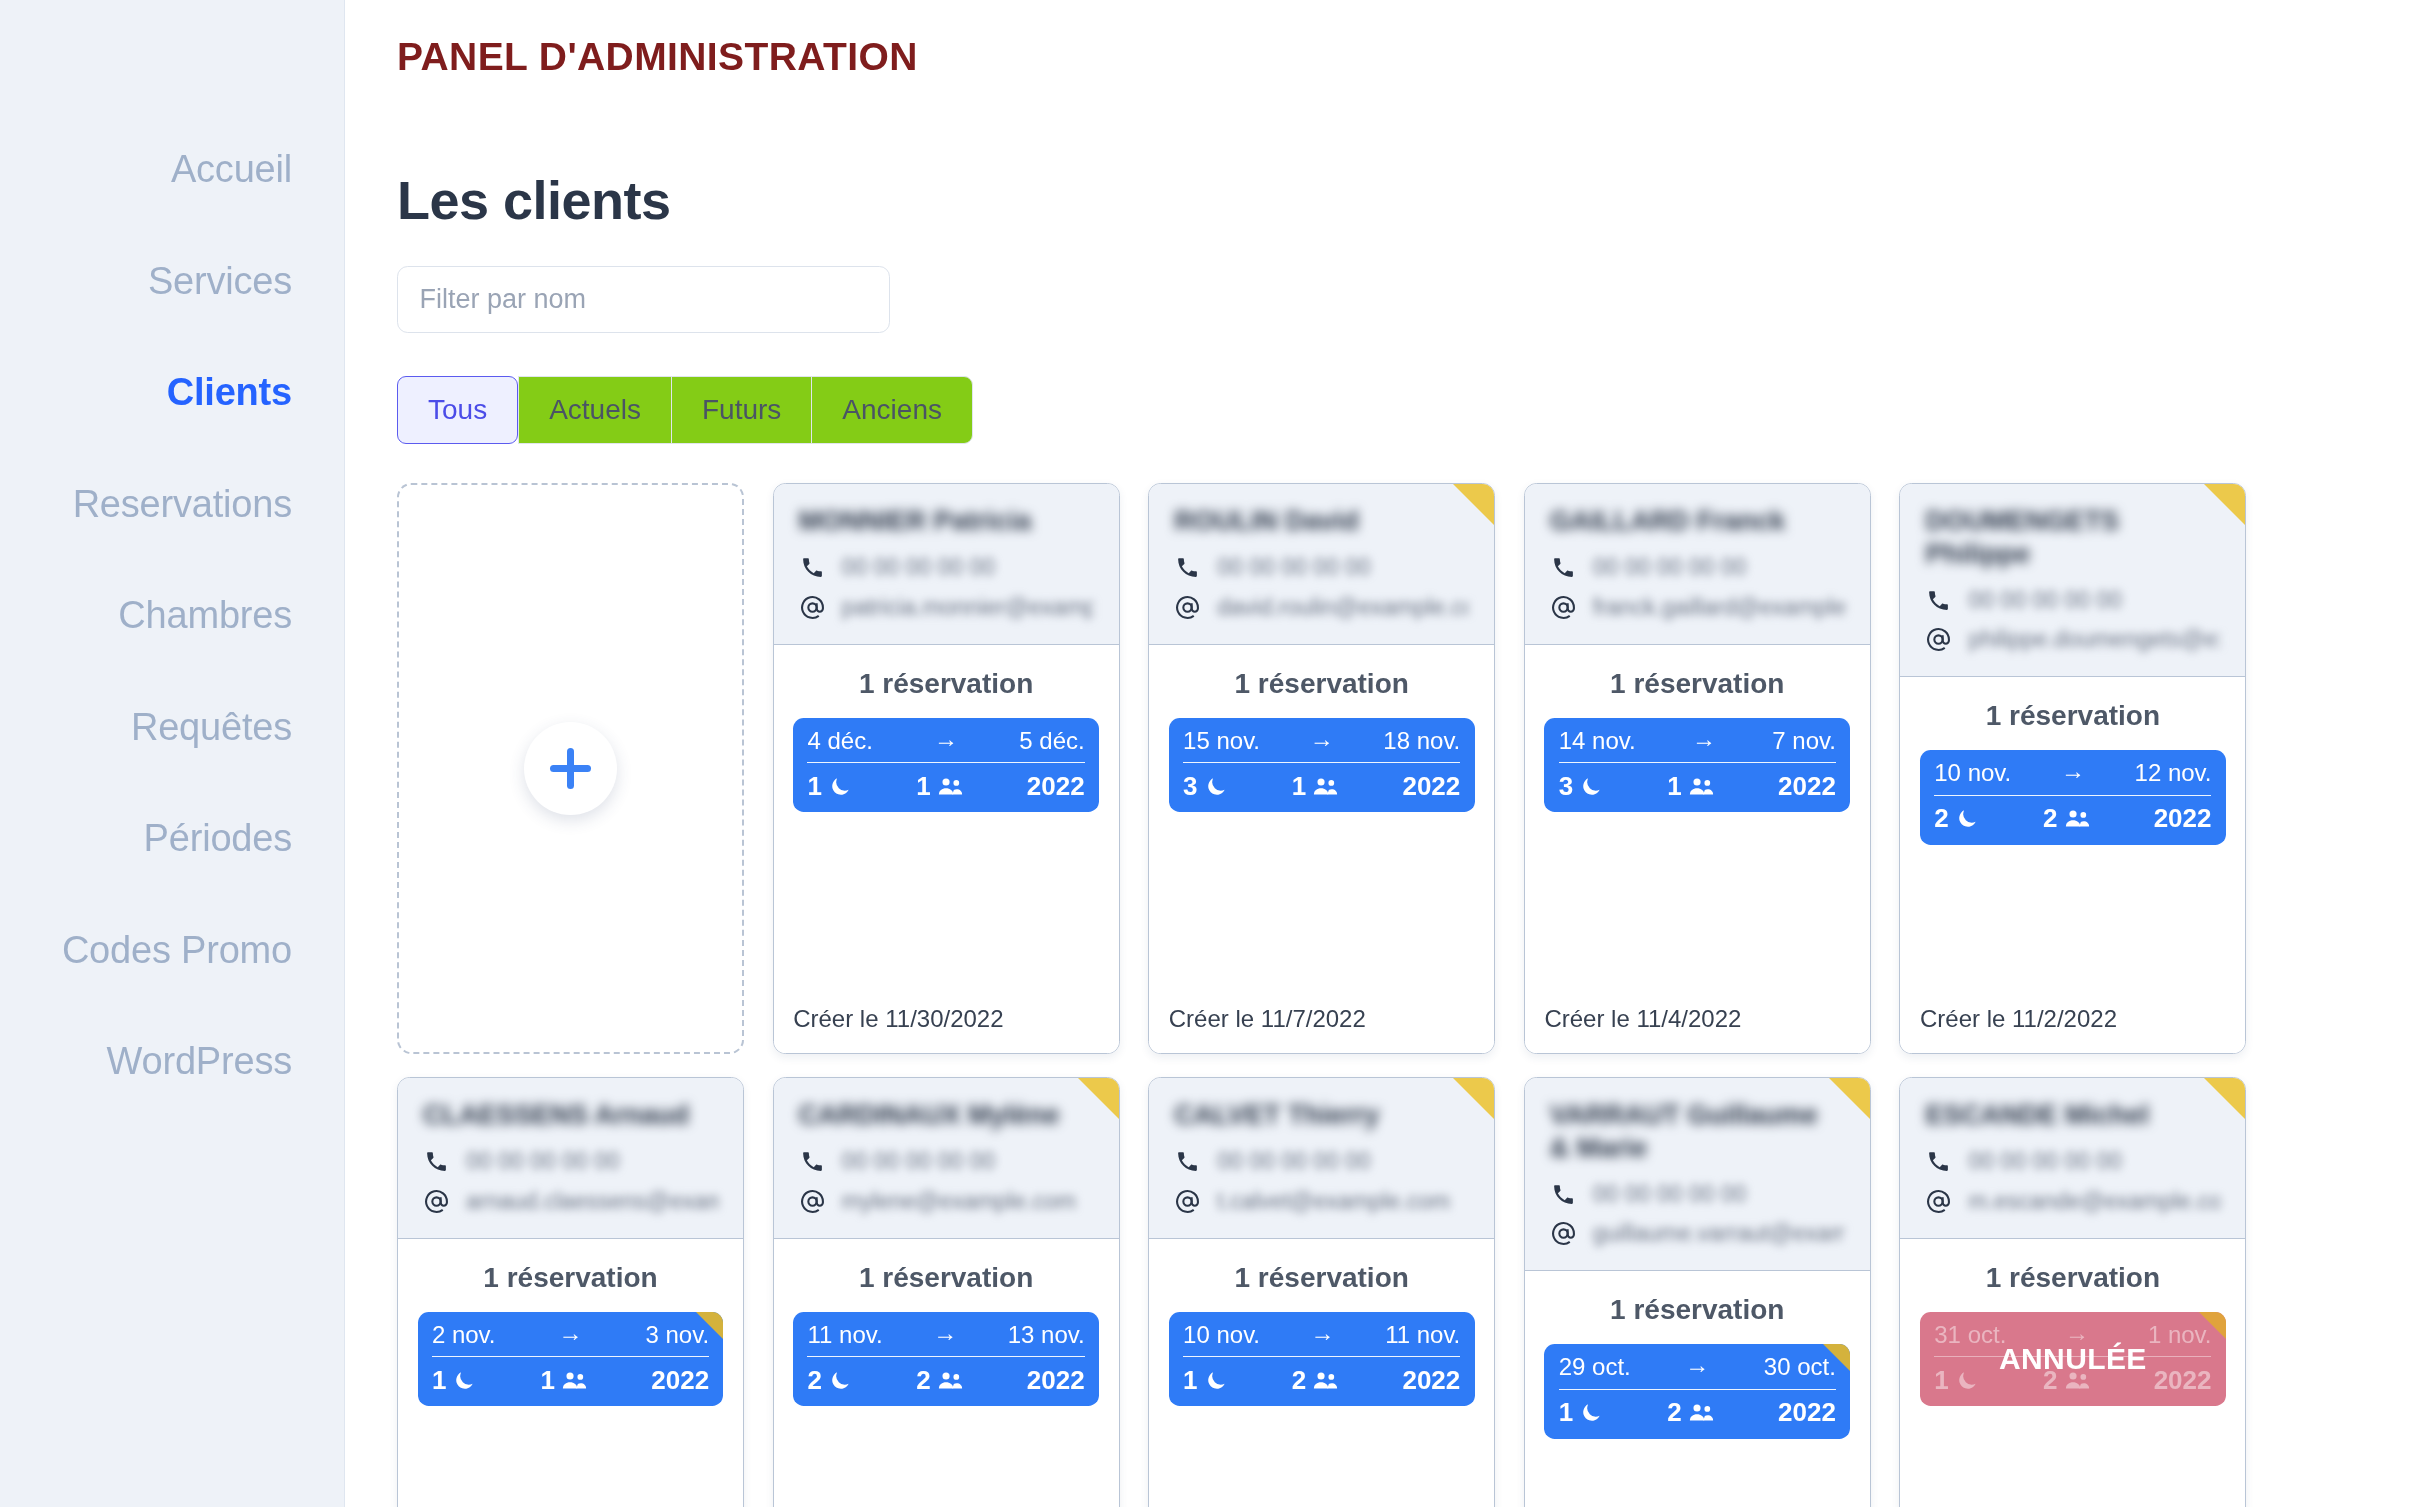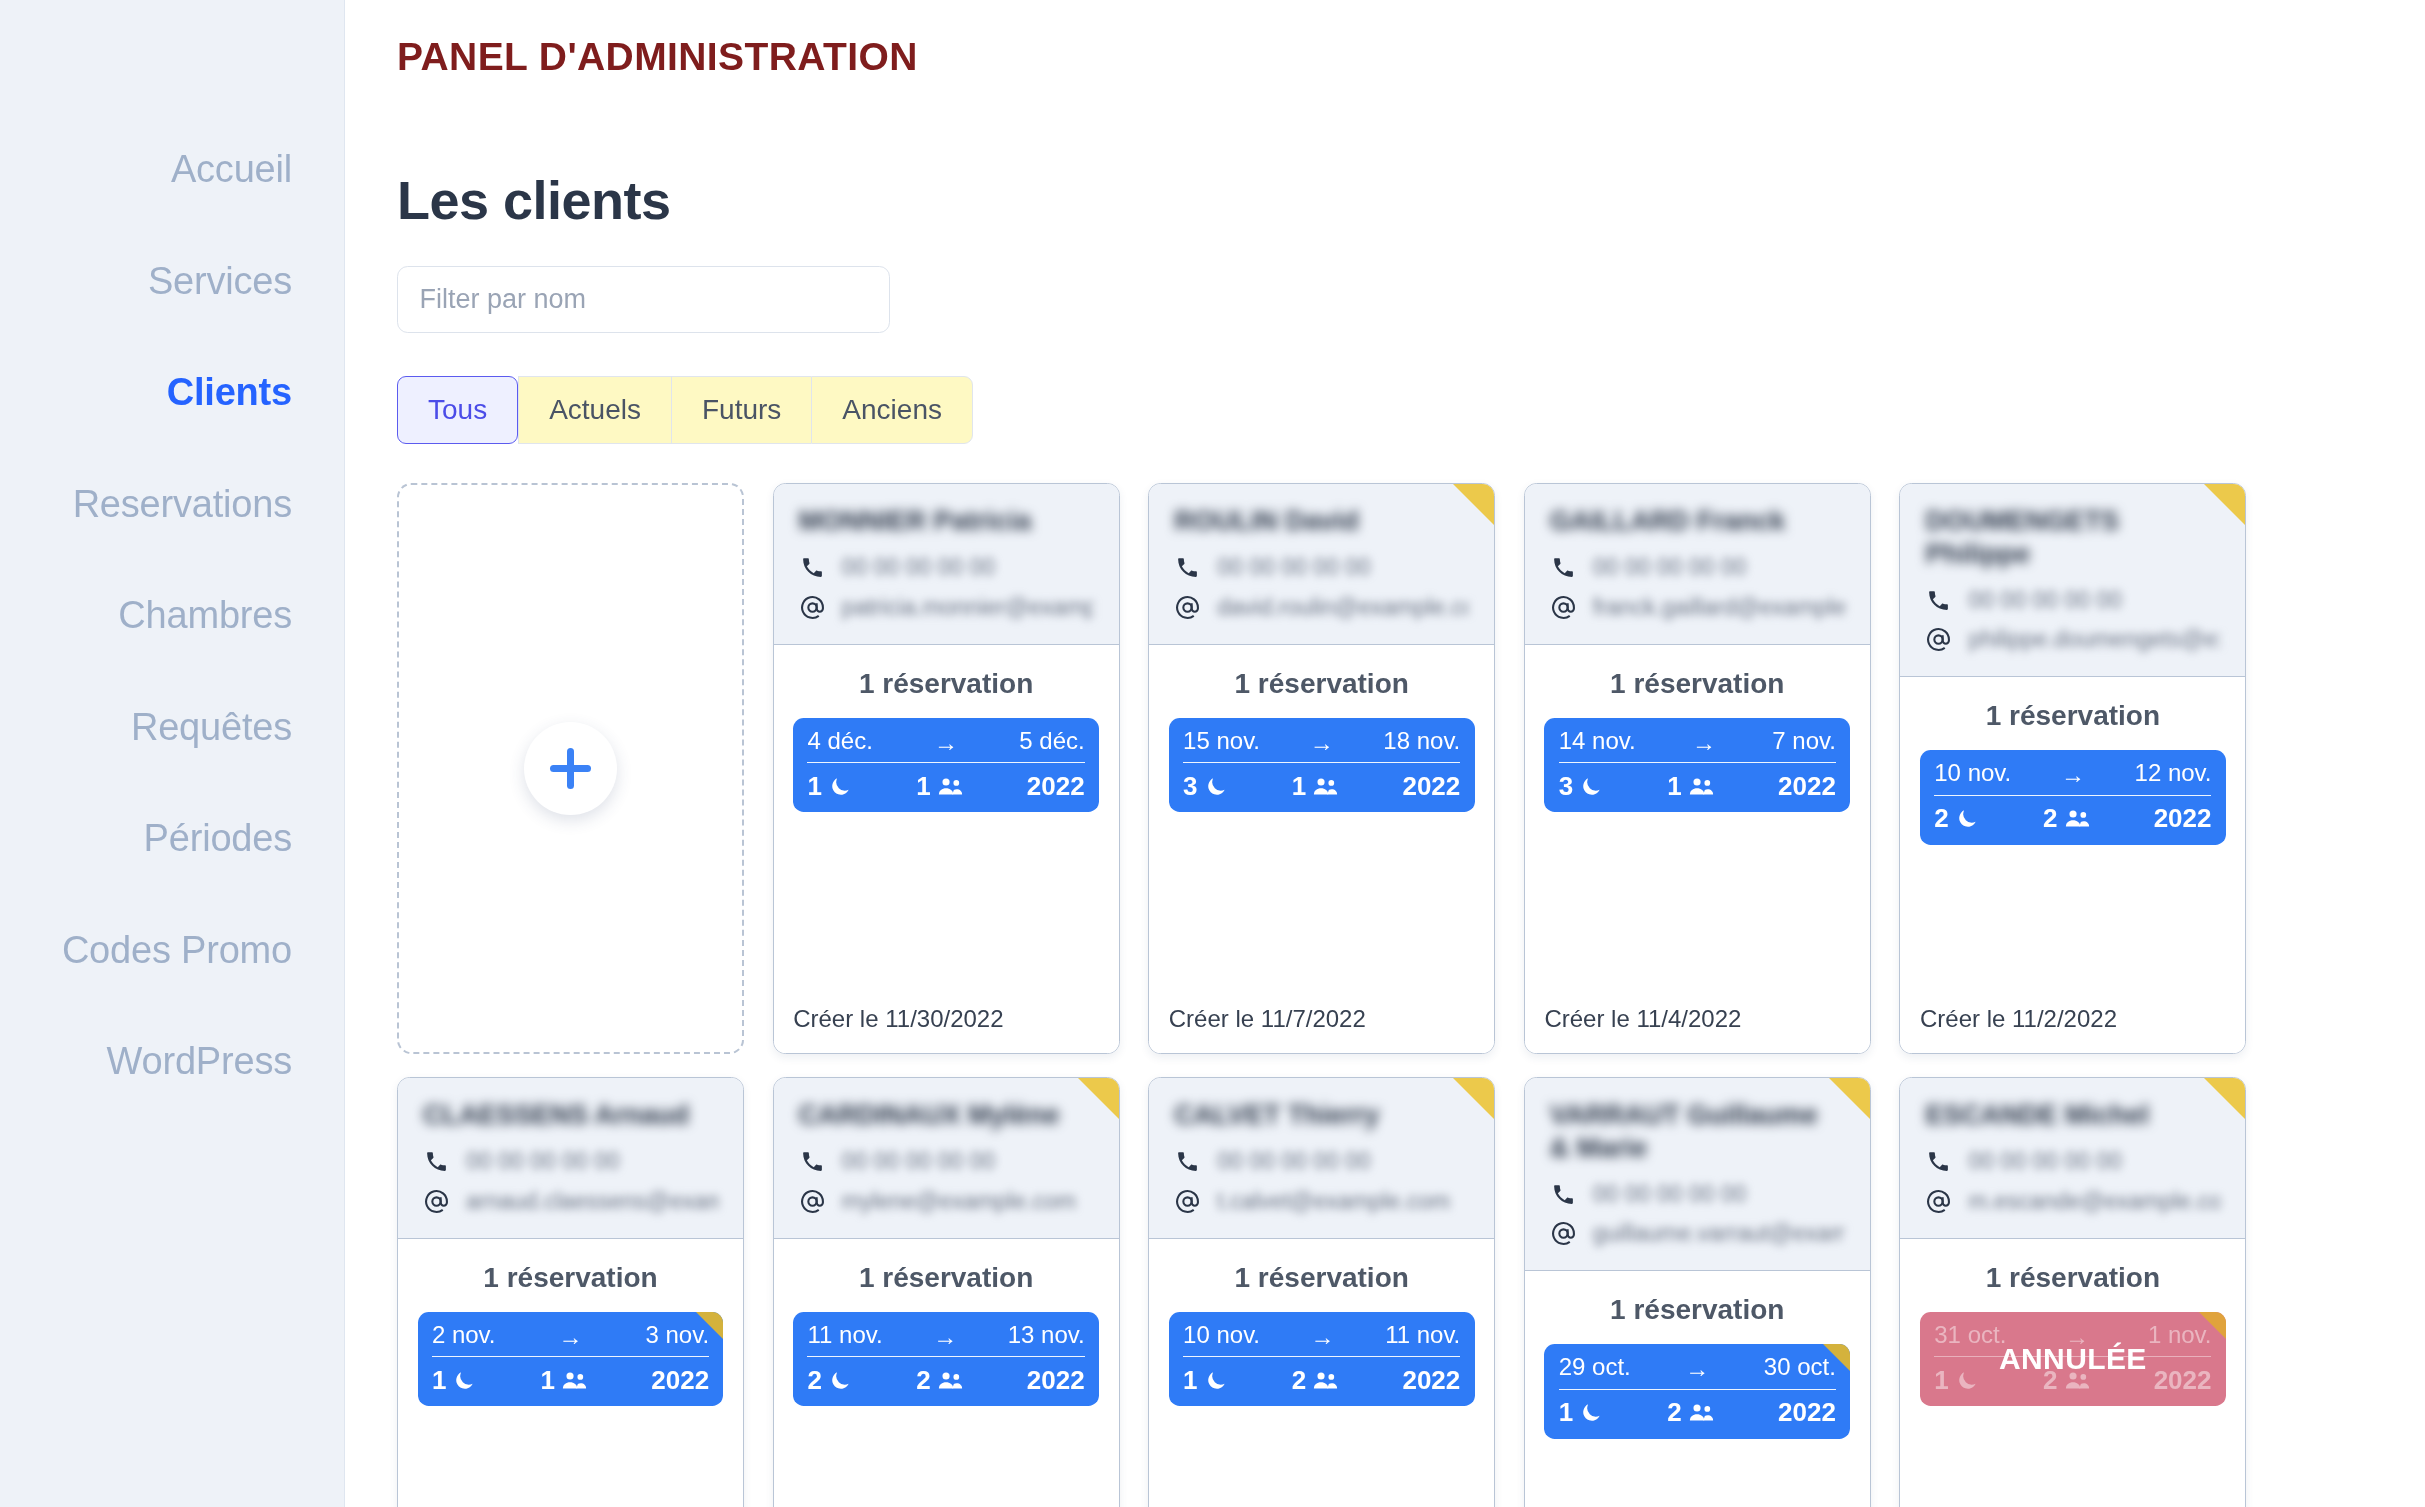--- a/index.html
+++ b/index.html
@@ -113,21 +113,21 @@
   }
   .tab {
     height: 68px;
     display: flex;
     align-items: center;
     justify-content: center;
     padding: 0 30px;
     box-sizing: border-box;
     font-size: 28px;
     color: #4a5465;
-    background: #fef9c3;
+    background: #84cc16;
     border: 1.8px solid #e0e5ed;
     border-right-width: 0;
     cursor: pointer;
     user-select: none;
     white-space: nowrap;
   }
   .tab:first-child { border-top-left-radius: 9px; border-bottom-left-radius: 9px; }
   .tab:last-child {
     border-right-width: 1.8px;
     border-top-right-radius: 9px;
@@ -281,21 +281,21 @@
     border-style: solid;
     border-width: 0 27px 27px 0;
     border-color: transparent #d4b23c transparent transparent;
     z-index: 3;
   }
   .pill.cancelled .pill-flag { border-color: transparent #e0a33c transparent transparent; }
   .pill-inner { position: relative; }
   .pill.cancelled .pill-inner { opacity: 0.45; }
   .pill-row {
     display: flex;
-    align-items: flex-end;
+    align-items: flex-start;
     justify-content: space-between;
     color: #ffffff;
   }
   .pill-row.top { font-size: 24px; font-weight: 400; padding-bottom: 7.1px; }
   .pill-row.bot { font-size: 26px; font-weight: 700; padding-top: 7.1px; }
   .pill-divider {
     height: 1.8px;
     background: rgba(255,255,255,0.92);
     width: 100%;
   }

